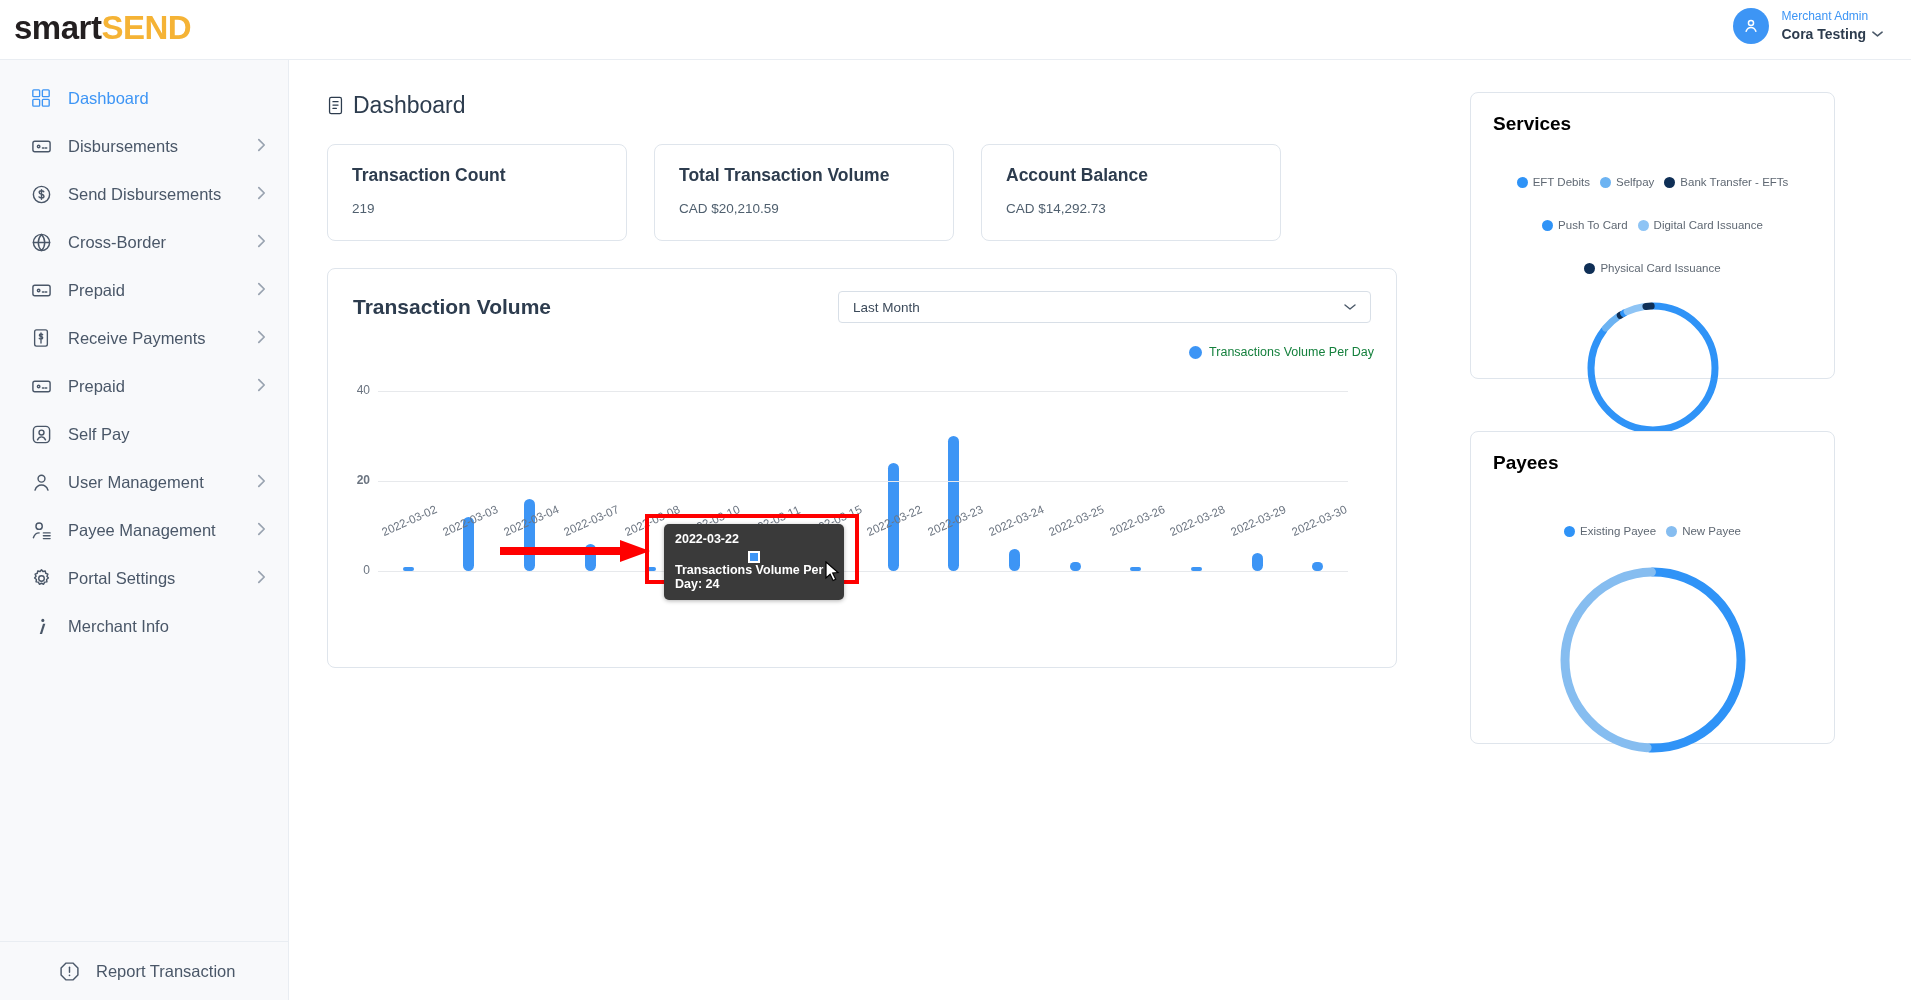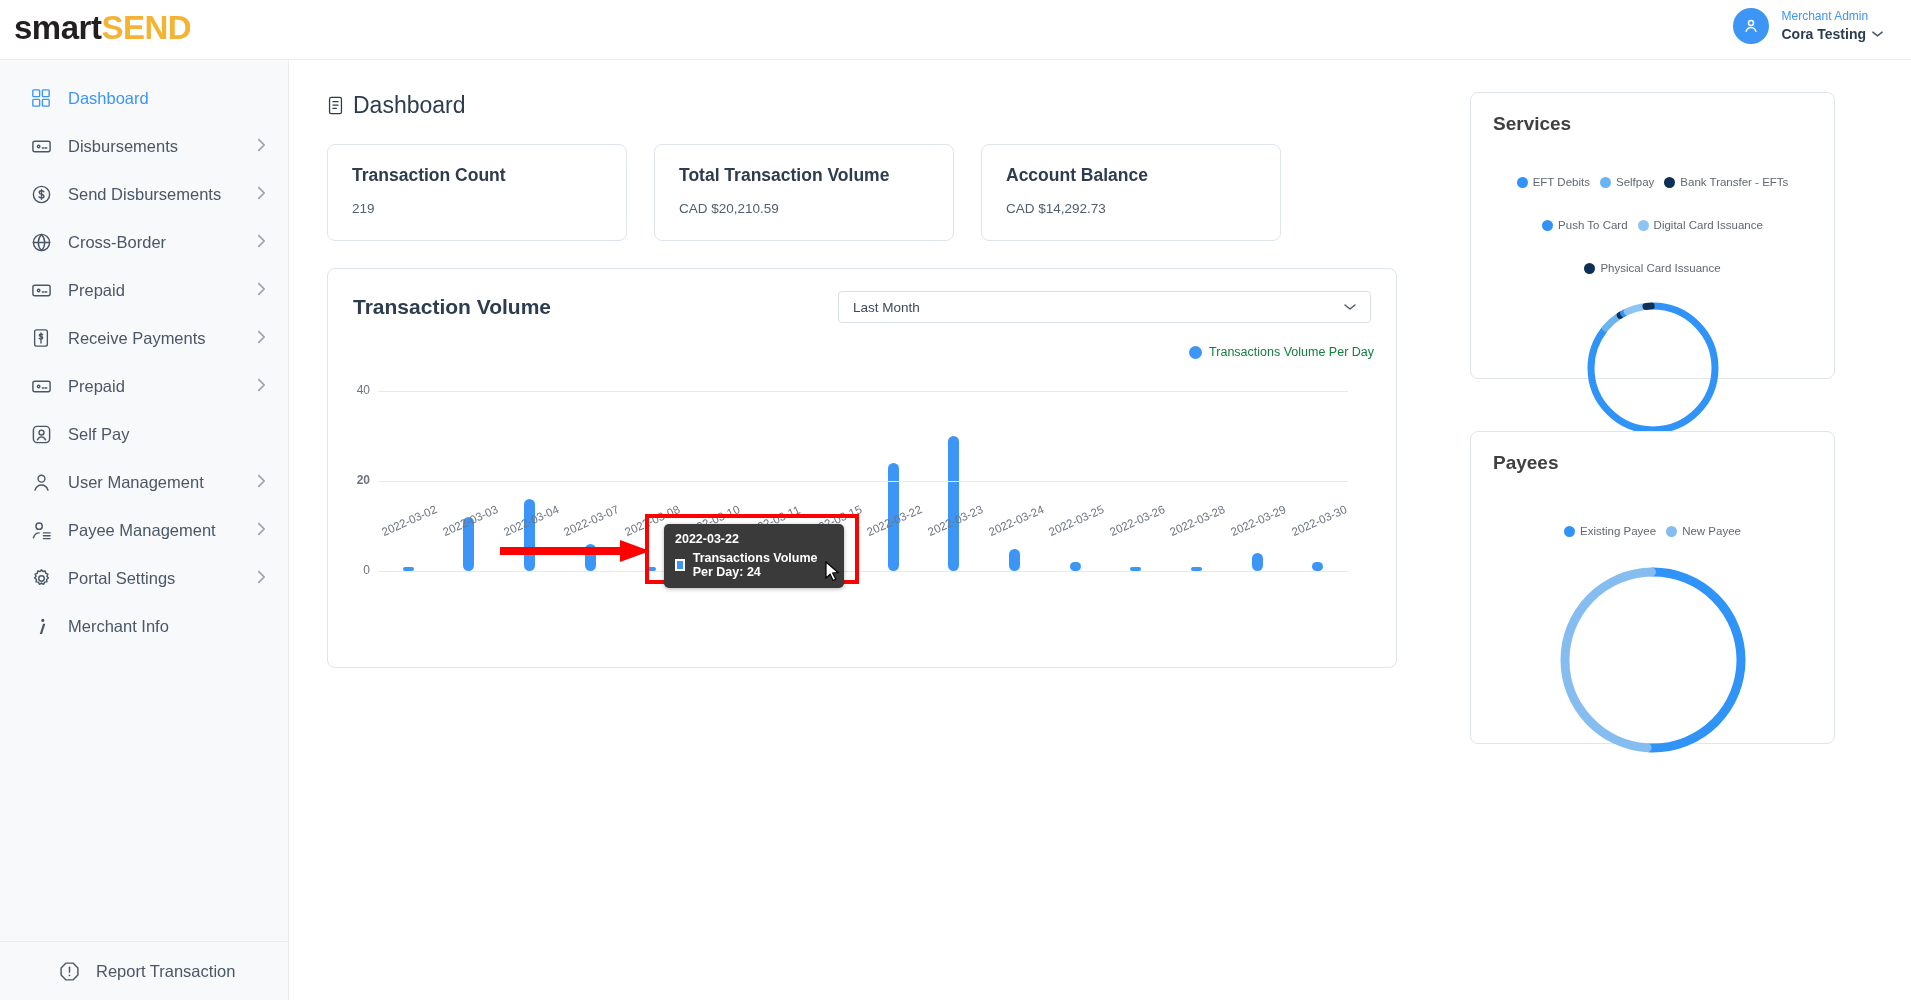--- a/index.html
+++ b/index.html
@@ -127,35 +127,35 @@
     position: absolute; font-size: 11.5px; color: #6b7480; white-space: nowrap;
     transform-origin: left top; transform: rotate(-24deg);
   }
 
   
   .tooltip {
     position: absolute; background: #3a3a3a; border-radius: 5px; color: #fff;
     padding: 8px 11px 9px 11px; z-index: 12; box-shadow: 0 1px 4px rgba(0,0,0,.3);
   }
   .tt-title { font-size: 12.5px; font-weight: 700; margin-bottom: 5px; }
-  .tt-row { display: flex; align-items: center; gap: 8px; font-size: 12.5px; font-weight: 700; }
+  .tt-row { display: flex; align-items: center; gap: 0; font-size: 12.5px; font-weight: 700; flex-direction: column; }
   .tt-swatch { width: 12px; height: 12px; background: #3d95f5; border: 2px solid #fff; display:inline-block;}
   .tt-highlight {
     position: absolute; border: 4px solid #ff0000; z-index: 11; background: transparent;
   }
   .red-arrow { position: absolute; z-index: 11; }
   .cursor-ptr { position: absolute; z-index: 13; }
 
   
   .right-col { position: absolute; left: 1181px; top: 32px; width: 365px; }
   .panel {
     border: 1px solid #dfe5ec; border-radius: 8px; background: #fff;
     position: relative;
   }
-  .panel-title { font-size: 19px; color: #404040; font-weight: 700; padding: 20px 0 0 22px; }
+  .panel-title { font-size: 19px; color: #000000; font-weight: 700; padding: 20px 0 0 22px; }
   .panel-legend {
     margin-top: 26px; padding: 0 16px 0 16px; text-align: center;
     font-size: 11.5px; color: #5f6873; line-height: 19px;
   }
   .lg-item { display: inline-flex; align-items: center; gap: 5px; margin: 12px 5px; white-space: nowrap; }
   .lg-dot { width: 11px; height: 11px; border-radius: 50%; display: inline-block; }
   .donut-wrap { display: flex; justify-content: center; }
   .donut { display: block; }
 </style>
 </head>

